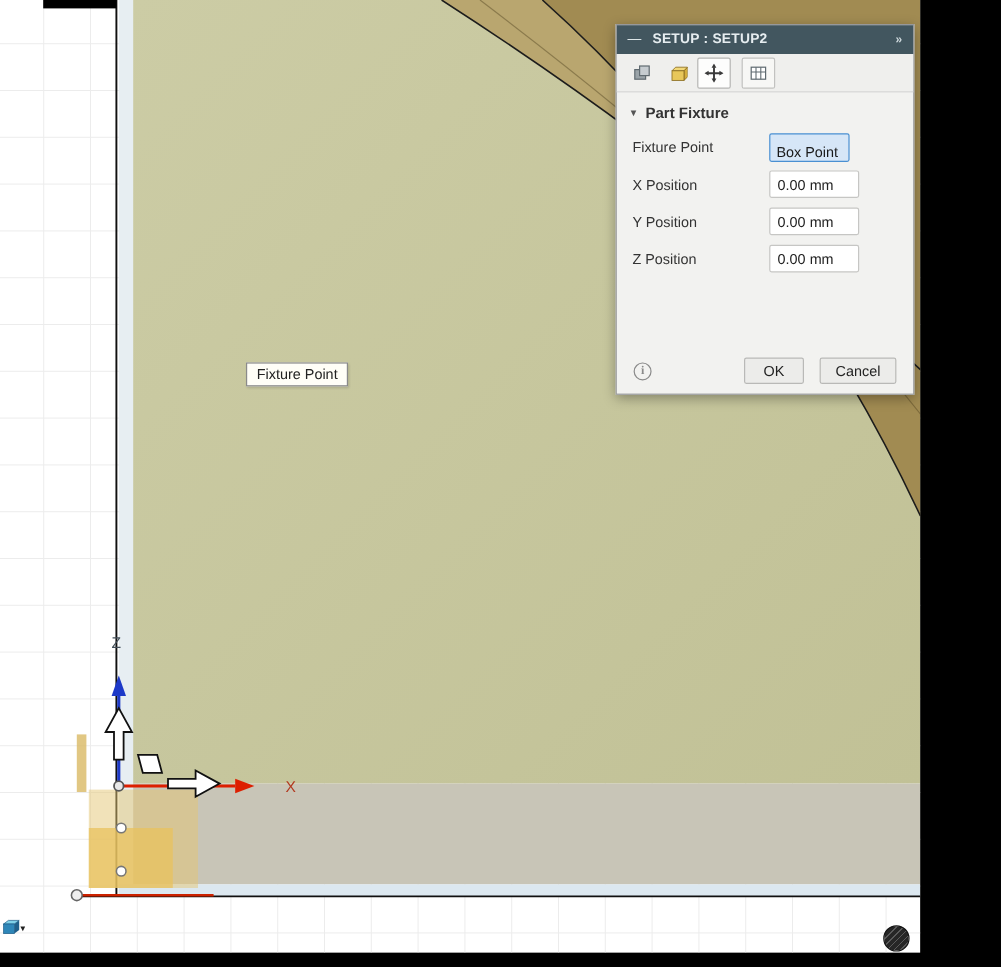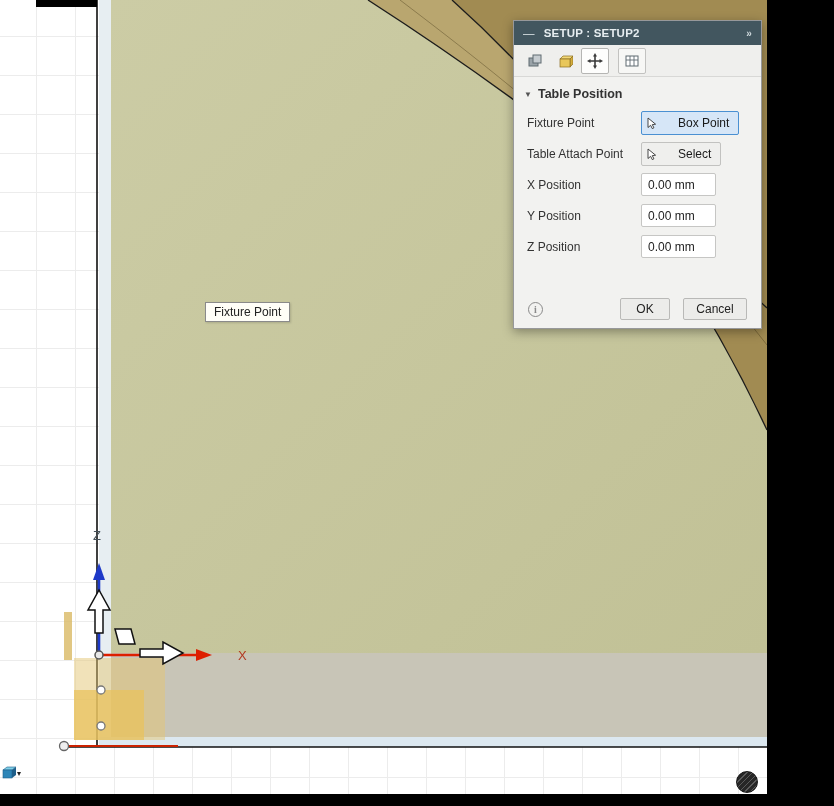--- a/index.html
+++ b/index.html
@@ -32,22 +32,22 @@
   .tab.boxed{margin-left:7px;border-color:#c2c2c0;background:#f7f7f5;}
   .section-hd{display:flex;align-items:center;gap:6px;padding:10px 10px 6px 10px;
     font-size:12.5px;font-weight:bold;color:#333;}
   .tri{font-size:8px;color:#555;}
   .row{display:flex;align-items:center;height:31px;padding-left:13px;}
   .row .lbl{width:114px;font-size:12px;color:#333;}
   .dropdown-btn{display:flex;align-items:center;gap:4px;width:89px;height:24px;background:#f6f6f4;
     border:1px solid #c9c9c7;border-radius:2px;padding:0 5px;font-size:12px;box-sizing:border-box;
     font-family:inherit;color:#222;cursor:pointer;white-space:nowrap;overflow:hidden;}
   .caret{margin-left:auto;font-size:8px;color:#555;}
-  .select-btn{display:flex;align-items:center;gap:21px;height:24px;padding:0 9px 0 5px;font-size:12px;
-    border-radius:2px;box-sizing:border-box;font-family:inherit;color:#1a1a1a;cursor:pointer;}
+  .select-btn{display:flex;align-items:center;gap:8px;height:24px;padding:0 9px 0 5px;font-size:12px;
+    border-radius:2px;box-sizing:border-box;font-family:inherit;color:#1a1a1a;cursor:pointer;flex-direction:column;}
   .select-btn.active{background:#d6e6f7;border:1px solid #4a90d2;}
   .select-btn.idle{background:#efefed;border:1px solid #c2c2c0;}
   .dist-input{width:75px;height:23px;border:1px solid #c6c6c4;background:#fff;font-size:12px;
     padding:0 0 0 6px;box-sizing:border-box;color:#222;border-radius:2px;font-family:inherit;}
   .footer{position:absolute;left:0;right:0;bottom:8px;display:flex;align-items:center;padding:0 14px;}
   .info-ic{width:15px;height:15px;border-radius:50%;border:1.5px solid #8a8a8a;color:#8a8a8a;
     font-size:10px;font-weight:bold;display:flex;align-items:center;justify-content:center;
     font-family:"Liberation Serif",serif;box-sizing:border-box;}
   .btn{height:22px;font-size:12px;background:#ececea;border:1px solid #b9b9b7;border-radius:2px;
     color:#222;font-family:inherit;cursor:pointer;}
@@ -153,43 +153,34 @@
       <div class="tab boxed">
         <svg width="16" height="16">
           <rect x="2" y="3" width="12" height="10" fill="#ffffff" stroke="#5f6a70"></rect>
           <path d="M2,7 H14 M6,3 V13 M10,3 V13" stroke="#5f6a70" stroke-width="0.9"></path>
         </svg>
       </div>
     </div>
 
     <div class="section-hd">
       <span class="tri">▼</span>
-      <span>Table Position</span>
+      <span>Part Fixture</span>
     </div>
 
 
     <div class="row">
       <span class="lbl">Fixture Point</span>
       <button class="select-btn active">
         <svg width="10" height="12">
           <path d="M1,1 L1,10.5 L3.6,8.3 L5.3,11.6 L6.9,10.8 L5.3,7.6 L8.6,7.2 Z" fill="#ffffff" stroke="#333" stroke-width="0.9"></path>
         </svg>
         <span>Box Point</span>
       </button>
     </div>
 
-    <div class="row">
-      <span class="lbl">Table Attach Point</span>
-      <button class="select-btn idle">
-        <svg width="10" height="12">
-          <path d="M1,1 L1,10.5 L3.6,8.3 L5.3,11.6 L6.9,10.8 L5.3,7.6 L8.6,7.2 Z" fill="#ffffff" stroke="#333" stroke-width="0.9"></path>
-        </svg>
-        <span>Select</span>
-      </button>
-    </div>
 
     <div class="row">
       <span class="lbl">X Position</span>
       <input type="text" class="dist-input" value="0.00 mm" style="">
     </div>
 
     <div class="row">
       <span class="lbl">Y Position</span>
       <input type="text" class="dist-input" value="0.00 mm" style="">
     </div>

